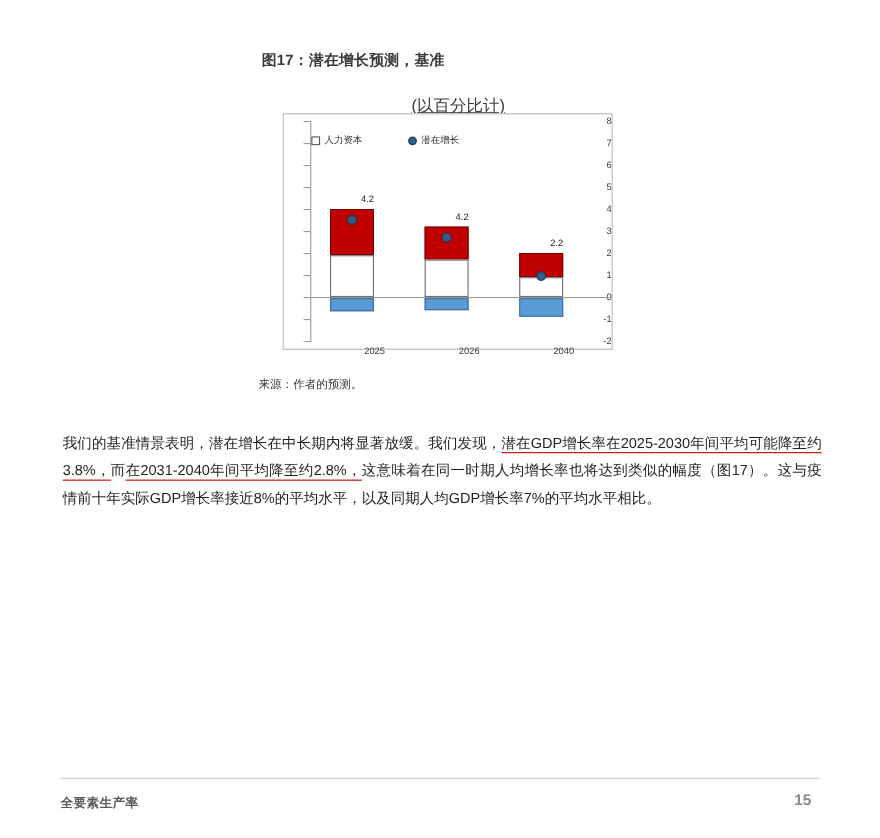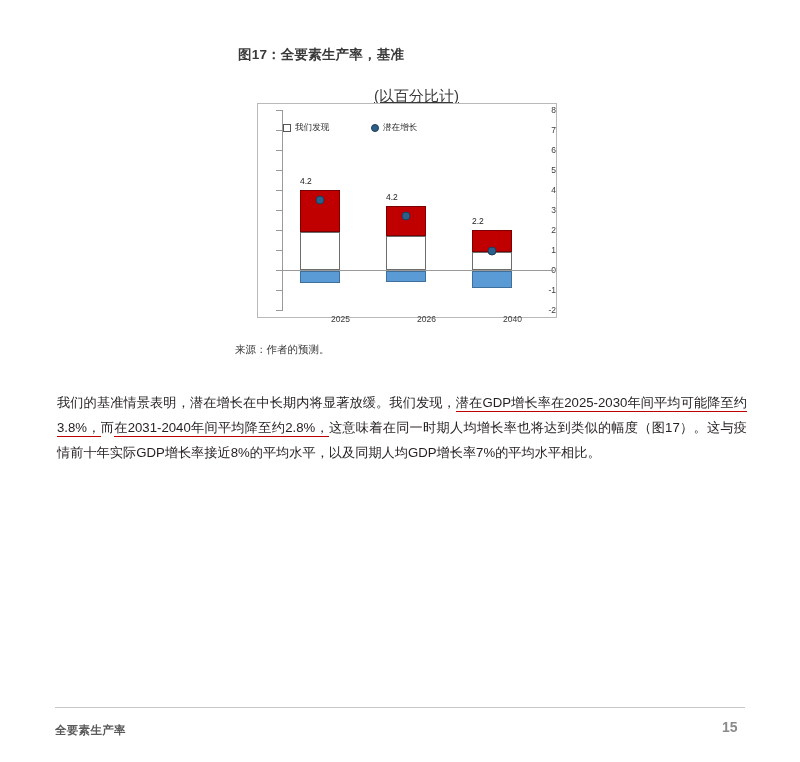--- a/index.html
+++ b/index.html
@@ -97,21 +97,21 @@
     position: absolute;
     box-sizing: border-box;
   }
   .seg-capital { background: #c00000; border: 1px solid #7d0000; }
   .seg-human  { background: #ffffff; border: 1px solid #6d6d6d; }
   .seg-labor  { background: #5b9bd5; border: 1px solid #3f6f9b; }
   .value-label {
     position: absolute;
     font-size: 8.5px;
     color: #222;
-    text-align: left;
+    text-align: right;
     width: 40px;
     transform: translateX(-50%);
   }
   .marker {
     position: absolute;
     width: 7px;
     height: 7px;
     border-radius: 50%;
     background: #2e5f8a;
     border: 1px solid #1c3d59;
@@ -207,21 +207,21 @@
     font-size: 14px;
     font-weight: bold;
     color: #8a8a8a;
   }
 </style>
 </head>
 <body>
 
 <div class="figure-wrap">
 
-  <div class="fig-title">图17：全要素生产率，基准</div>
+  <div class="fig-title">图17：潜在增长预测，基准</div>
   <div class="fig-subtitle">(以百分比计)</div>
 
   <div class="chart-box">
 
     <div class="axis-left"></div>
 
     <div class="tick" style="top:6px;"></div>
     <div class="ytick-label" style="top:6px;">8</div>
 
     <div class="tick" style="top:26px;"></div>
@@ -276,21 +276,21 @@
 
     <div class="xaxis-label" style="left:62px; top:210px;">2025</div>
     <div class="xaxis-label" style="left:148px; top:210px;">2026</div>
     <div class="xaxis-label" style="left:234px; top:210px;">2040</div>
   </div>
 
   <div class="legend">
     <div class="legend-row">
       <div class="legend-item w1">
         <span class="swatch sw-human"></span>
-        <span>我们发现</span>
+        <span>人力资本</span>
       </div>
       <div class="legend-item w2">
         <span class="sw-dot"></span>
         <span>潜在增长</span>
       </div>
     </div>
   </div>
 
   <div class="fig-source">来源：作者的预测。</div>
 </div>

